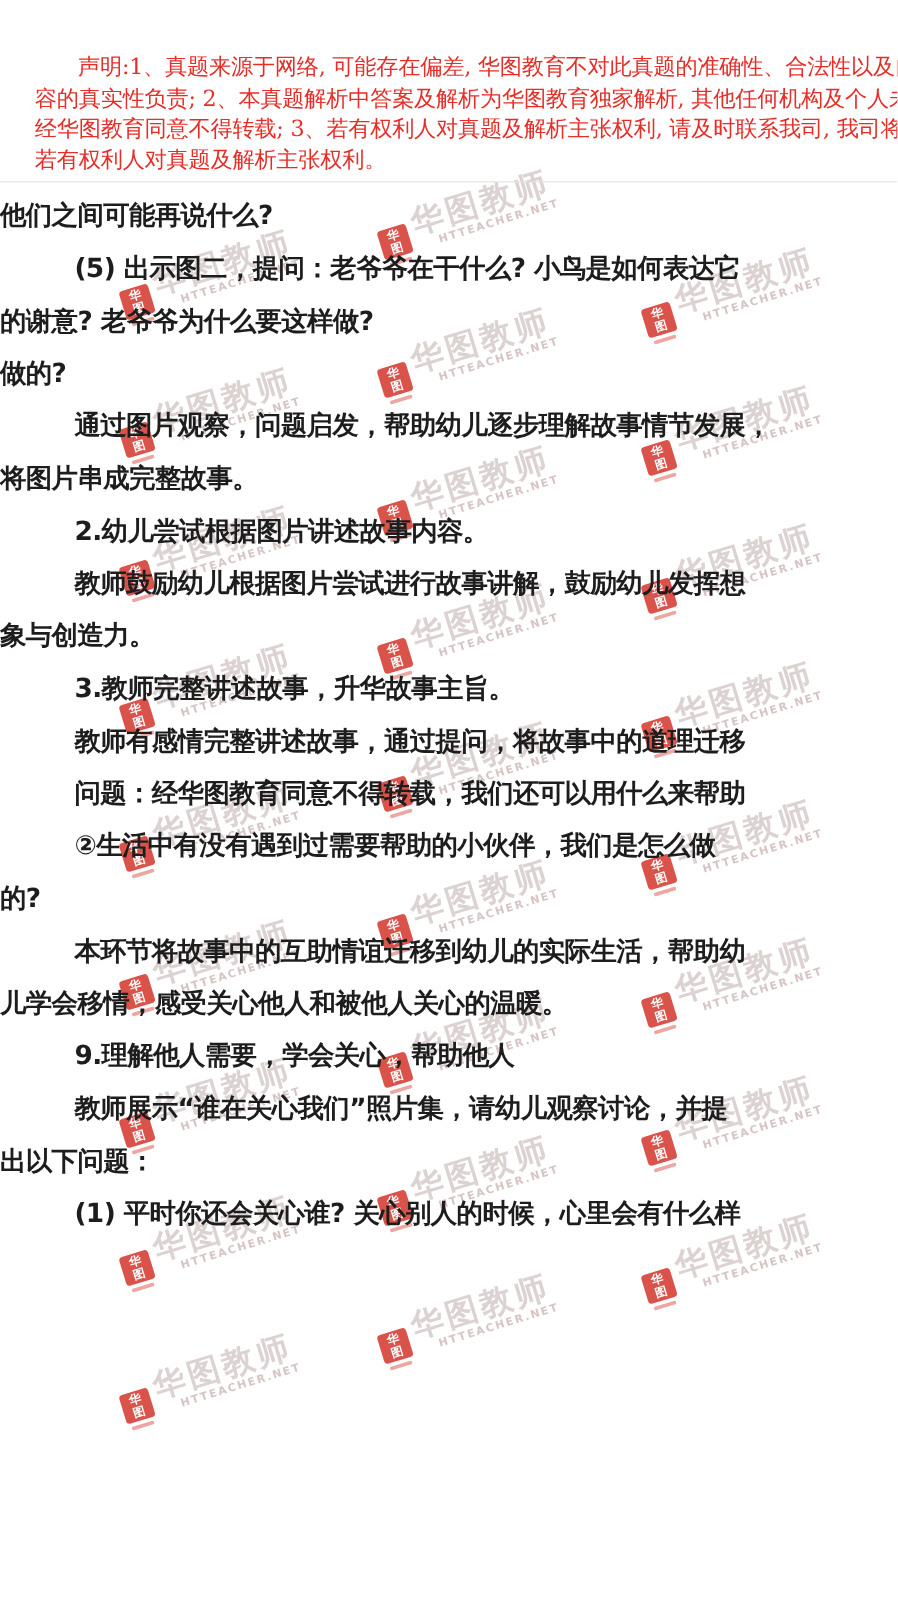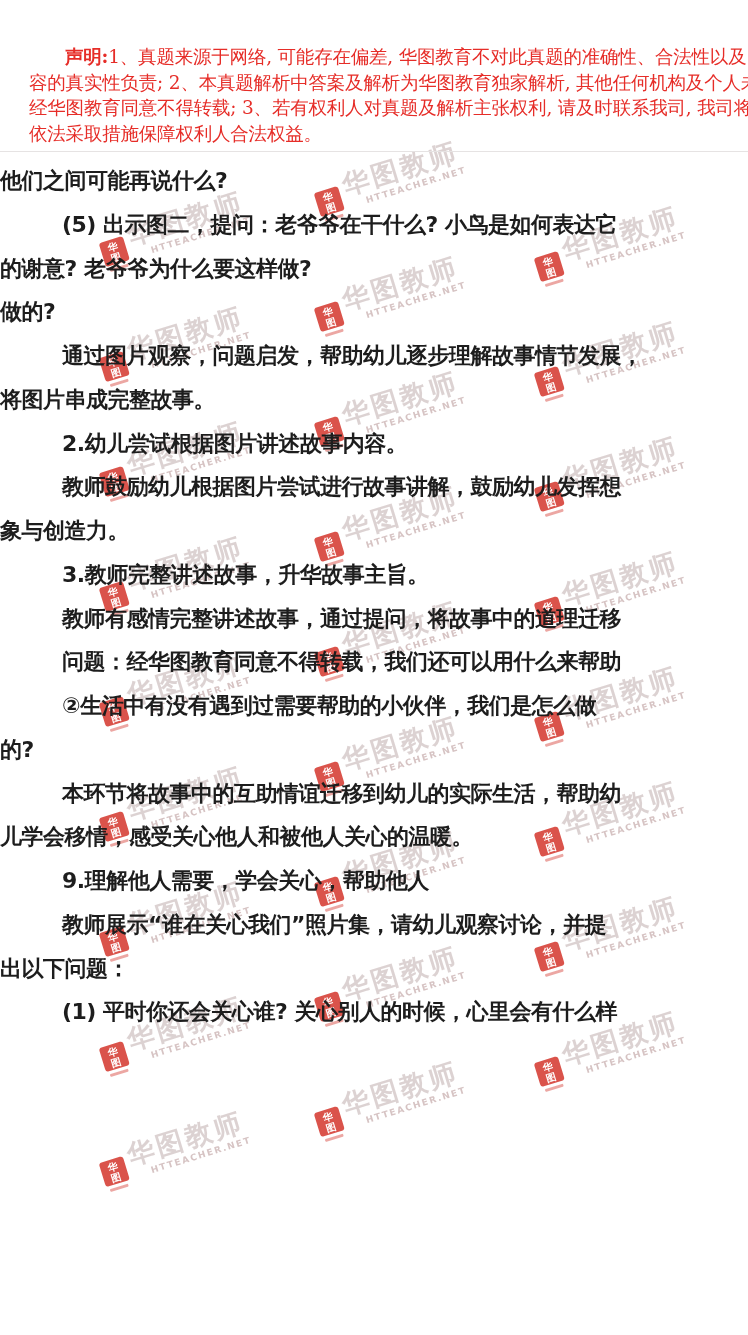--- a/index.html
+++ b/index.html
@@ -64,21 +64,21 @@
     z-index: 2;
     padding: 0 29px;
     font-family: "DejaVu Serif", "Liberation Serif", serif;
     font-size: 18.5px;
     line-height: 25.6px;
     letter-spacing: -0.2px;
     color: #e62d28;
     white-space: nowrap;
   }
   .d-first { text-indent: 36px; }
-  .d-bold { font-weight: bold; margin-top: 48px; }
+  .d-bold { font-weight: normal; margin-top: 48px; }
 
   .separator {
     position: absolute;
     top: 151px; left: 0;
     width: 100%; height: 1px;
     background: #e6e3e3;
     z-index: 1;
   }
 
   
@@ -336,21 +336,21 @@
           <span class="wm-brand">华图教师</span>
           <span class="wm-domain">HTTEACHER.NET</span>
         </span>
       </div>
     </div>
 
   <div class="disclaimer">
     <div class="d-line d-first"><span class="d-bold">声明:</span><span>1、真题来源于网络, 可能存在偏差, 华图教育不对此真题的准确性、合法性以及内</span></div>
     <div class="d-line">容的真实性负责; 2、本真题解析中答案及解析为华图教育独家解析, 其他任何机构及个人未</div>
     <div class="d-line">经华图教育同意不得转载; 3、若有权利人对真题及解析主张权利, 请及时联系我司, 我司将</div>
-    <div class="d-line">依法采取措施保障权利人合法权益。</div>
+    <div class="d-line">若有权利人对真题及解析主张权利。</div>
   </div>
 
   <div class="separator"></div>
 
   <div class="content" id="doc-body">
       <div class="line">他们之间可能再说什么?</div>
       <div class="line indent">(5) 出示图二，提问：老爷爷在干什么? 小鸟是如何表达它</div>
       <div class="line">的谢意? 老爷爷为什么要这样做?</div>
       <div class="line">做的?</div>
       <div class="line indent">通过图片观察，问题启发，帮助幼儿逐步理解故事情节发展，</div>

